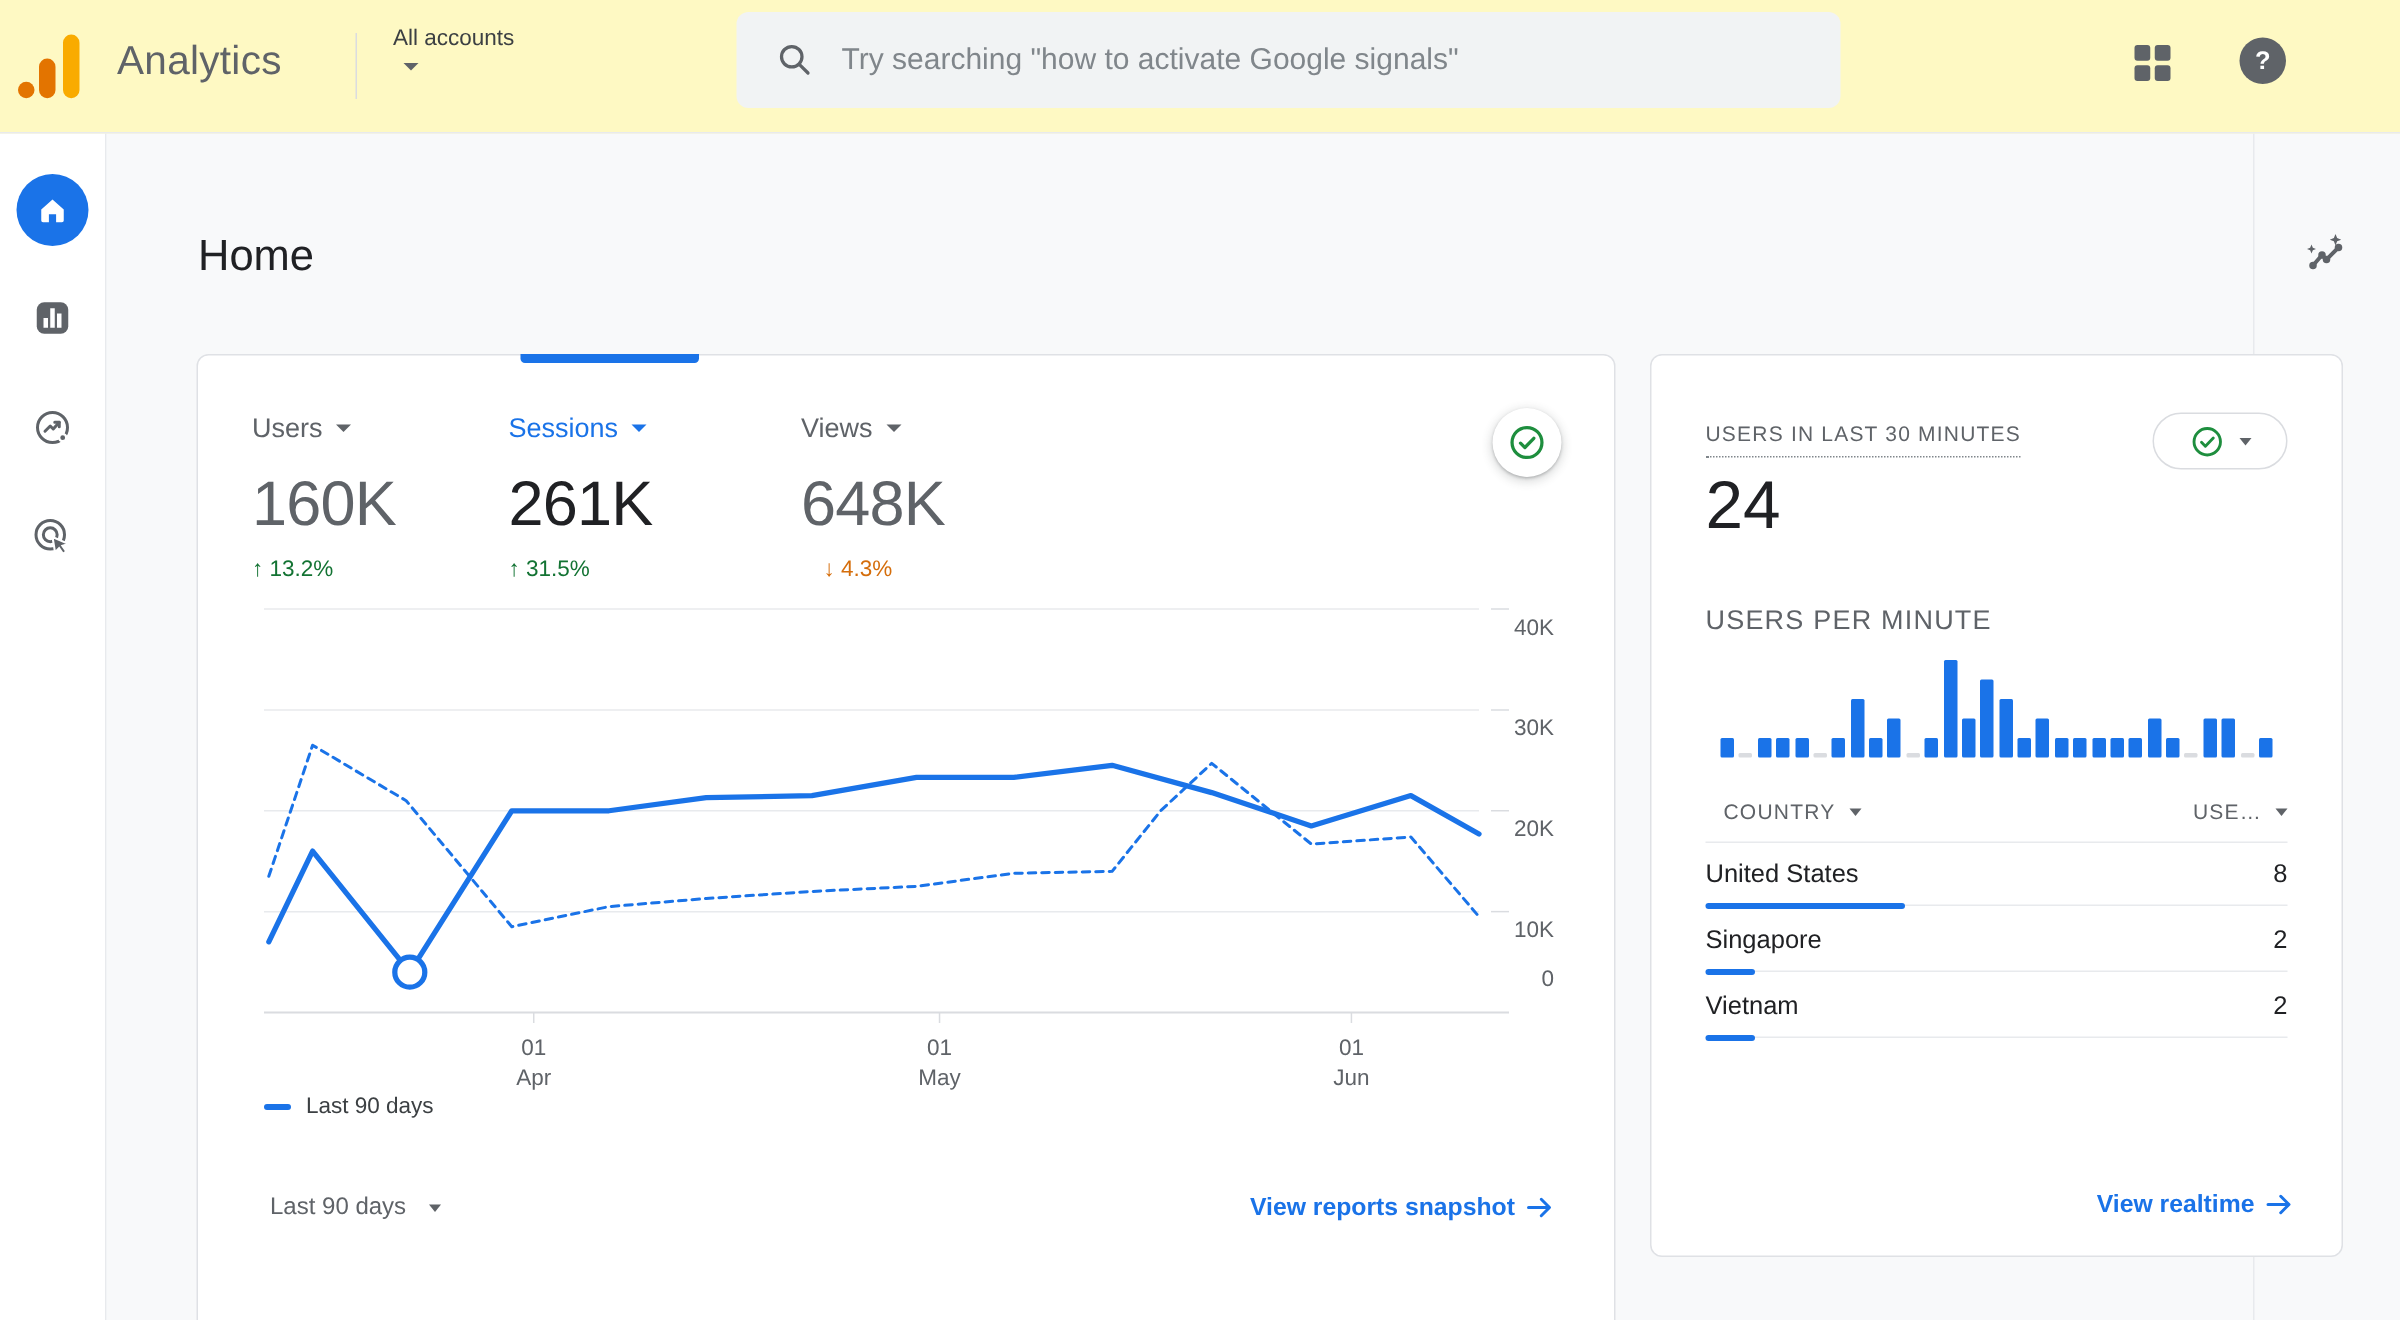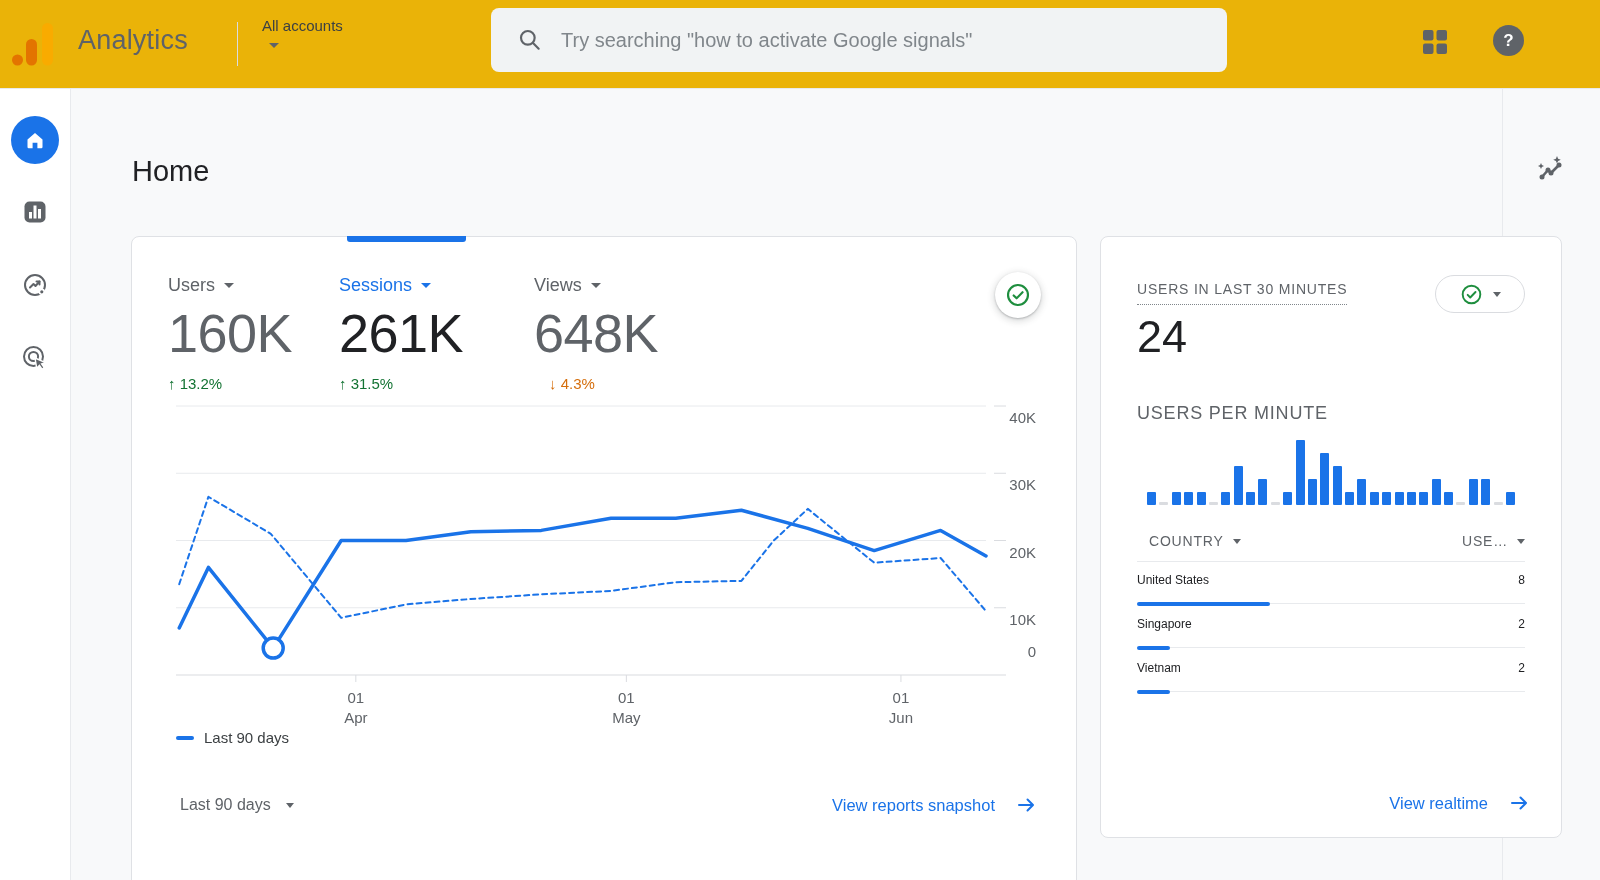--- a/index.html
+++ b/index.html
@@ -1,19 +1,19 @@
 <!DOCTYPE html>
 <html><head>
 <meta charset="utf-8">
 <style>
   html,body{margin:0;padding:0;}
   body{width:1600px;height:880px;position:relative;overflow:hidden;background:#fff;
        font-family:"Liberation Sans","DejaVu Sans",sans-serif;color:#202124;}
   
-  .topbar{position:absolute;left:0;top:0;width:1600px;height:88px;background:#eab308;
+  .topbar{position:absolute;left:0;top:0;width:1600px;height:88px;background:#fef9c3;
           border-bottom:1px solid #e8eaed;z-index:5;}
   .logo{position:absolute;left:10px;top:20px;width:48px;height:48px;}
   .app-name{position:absolute;left:78px;top:25px;font-size:27px;color:#5f6368;letter-spacing:.2px;}
   .topbar-divider{position:absolute;left:237px;top:22px;width:1px;height:44px;background:#dadce0;}
   .account-selector{position:absolute;left:262px;top:17px;cursor:pointer;}
   .account-selector .acc-label{font-size:15px;color:#3c4043;display:block;}
   .account-selector .caret{margin:8px 0 0 7px;}
   .search{position:absolute;left:491px;top:8px;width:736px;height:64px;background:#f1f3f4;
           border-radius:8px;display:flex;align-items:center;}
   .search svg{margin:0 16px 0 26px;flex:0 0 auto;}
@@ -39,54 +39,54 @@
                 cursor:pointer;padding:0;}
   .card{position:absolute;background:#fff;border:1px solid #dfe1e5;border-radius:8px;box-sizing:border-box;}
   .overview-card{left:60px;top:147px;width:946px;height:700px;}
   .realtime-card{left:1029px;top:147px;width:462px;height:602px;}
   
   .tab-indicator{position:absolute;left:215px;top:-1px;width:119px;height:6px;background:#1a73e8;
                  border-radius:0 0 3px 3px;}
   .metric-row{position:absolute;left:36px;top:38px;display:flex;}
   .metric .m-label{display:flex;align-items:center;gap:9px;font-size:18px;color:#5f6368;cursor:pointer;}
   .metric.selected .m-label{color:#1a73e8;font-weight:500;}
-  .metric .m-value{margin-top:6px;font-size:54px;color:#5f6368;letter-spacing:-.5px;}
+  .metric .m-value{margin-top:16px;font-size:42px;color:#5f6368;letter-spacing:-.5px;}
   .metric.selected .m-value{color:#202124;}
   .metric .m-delta{margin-top:11px;font-size:15px;font-weight:500;}
   .metric .m-delta.up{color:#137333;}
   .metric .m-delta.down{color:#d56e0c;margin-left:15px;}
   .status-btn{position:absolute;right:35px;top:35px;width:46px;height:46px;border-radius:50%;background:#fff;
               border:none;cursor:pointer;display:flex;align-items:center;justify-content:center;
               box-shadow:0 1px 2px rgba(60,64,67,.3),0 2px 6px 2px rgba(60,64,67,.15);}
   .line-chart{position:absolute;left:0;top:150px;}
   .legend{position:absolute;left:44px;top:492px;display:flex;align-items:center;gap:10px;
           font-size:15px;color:#3c4043;}
   .legend-line{width:18px;height:4px;border-radius:2px;background:#1a73e8;display:inline-block;}
   .card-footer{position:absolute;left:48px;right:40px;top:550px;height:36px;display:flex;
                align-items:center;justify-content:space-between;}
   .range-select{display:flex;align-items:center;gap:15px;font-size:16px;color:#5f6368;cursor:pointer;}
-  .link{display:flex;align-items:center;gap:21px;font-size:16.5px;font-weight:400;color:#1a73e8;
+  .link{display:flex;align-items:center;gap:6px;font-size:16.5px;font-weight:700;color:#1a73e8;
         text-decoration:none;cursor:pointer;}
   
   .rt-title{position:absolute;left:36px;top:44px;font-size:14px;font-weight:500;letter-spacing:.8px;
             color:#5f6368;border-bottom:1px dotted #80868b;padding-bottom:7px;}
   .rt-pill{position:absolute;right:36px;top:38px;width:90px;height:38px;border:1px solid #dadce0;
            border-radius:19px;background:#fff;display:flex;align-items:center;justify-content:center;
            gap:10px;cursor:pointer;}
   .rt-value{position:absolute;left:36px;top:74px;font-size:45px;color:#202124;}
   .rt-sub{position:absolute;left:36px;top:166px;font-size:18px;font-weight:500;letter-spacing:.8px;color:#5f6368;}
   .rt-bars{position:absolute;left:46px;top:186px;width:368px;height:82px;display:flex;
            align-items:flex-end;justify-content:space-between;}
   .rt-bar{width:9px;background:#1a73e8;border-radius:1px;}
   .rt-bar.zero{background:#dadce0;}
   .rt-table{position:absolute;left:36px;right:36px;top:296px;}
   .rt-thead{display:flex;justify-content:space-between;align-items:center;padding:0 0 12px 12px;
             border-bottom:1px solid #e8eaed;font-size:14px;font-weight:500;letter-spacing:.8px;color:#5f6368;}
   .rt-thead .th{display:flex;align-items:center;gap:9px;cursor:pointer;}
-  .rt-row{position:relative;height:44px;font-size:12px;color:#202124;}
+  .rt-row{position:relative;height:44px;font-size:17px;color:#202124;}
   .rt-row .name{position:absolute;left:0;top:11px;}
   .rt-row .val{position:absolute;right:0;top:11px;}
   .rt-row .sep{position:absolute;left:0;right:0;bottom:2px;height:1px;background:#e8eaed;}
   .rt-row .bluebar{position:absolute;left:0;bottom:0;height:4px;background:#1a73e8;border-radius:2px;}
   .rt-link{position:absolute;right:32px;top:556px;}
   
   .caret{display:inline-block;width:0;height:0;border-left:5px solid transparent;
          border-right:5px solid transparent;border-top:5.5px solid #5f6368;}
   .caret.blue{border-top-color:#1a73e8;}
   .caret.small{border-left-width:4.5px;border-right-width:4.5px;border-top-width:5px;}

